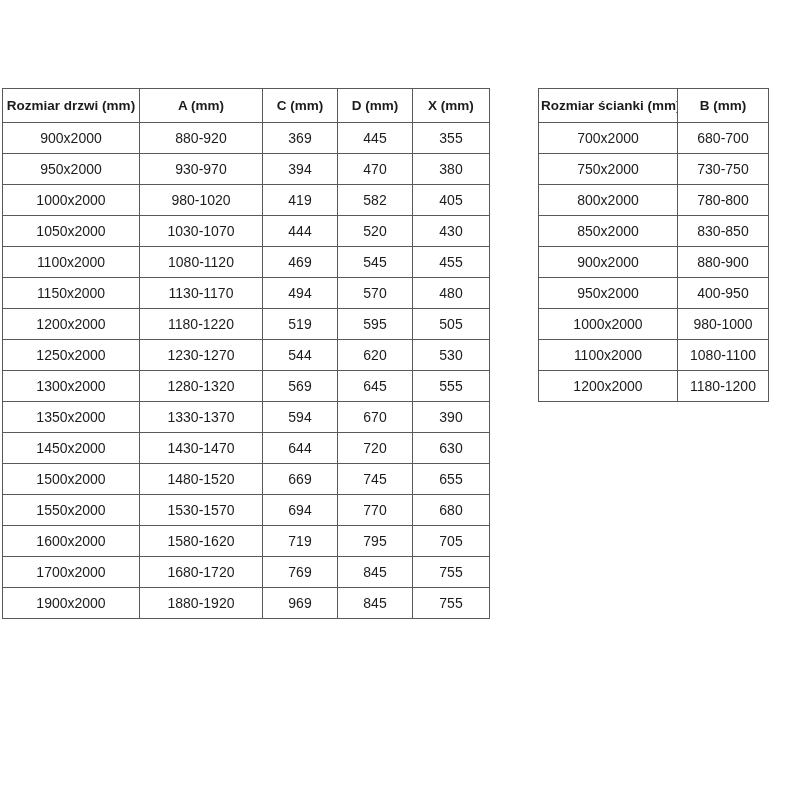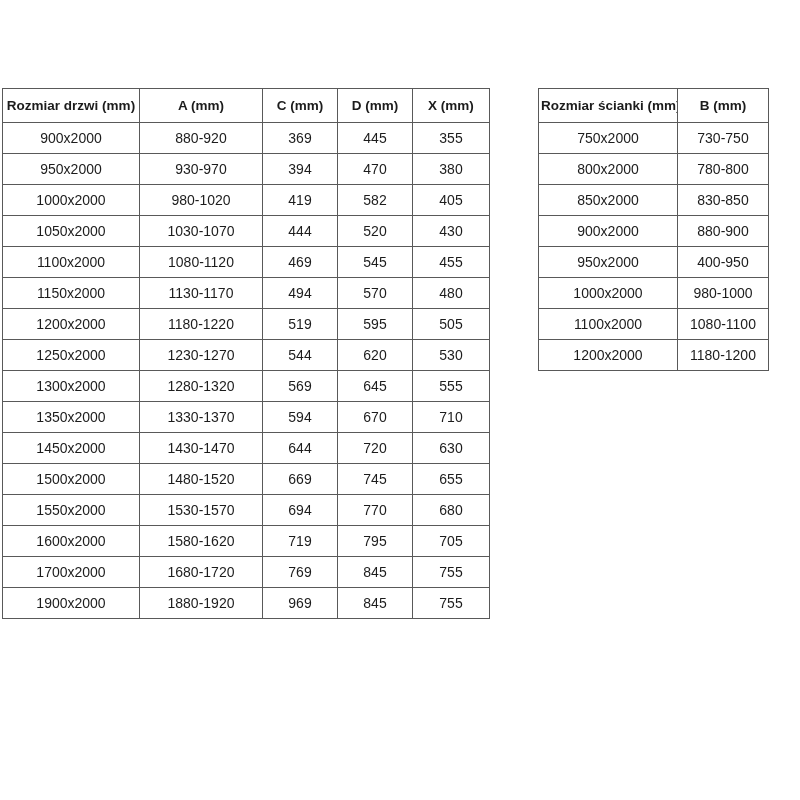--- a/index.html
+++ b/index.html
@@ -134,21 +134,21 @@
           <td>1280-1320</td>
           <td>569</td>
           <td>645</td>
           <td>555</td>
         </tr>
         <tr>
           <td>1350x2000</td>
           <td>1330-1370</td>
           <td>594</td>
           <td>670</td>
-          <td>710</td>
+          <td>390</td>
         </tr>
         <tr>
           <td>1450x2000</td>
           <td>1430-1470</td>
           <td>644</td>
           <td>720</td>
           <td>630</td>
         </tr>
         <tr>
           <td>1500x2000</td>
@@ -194,20 +194,24 @@
       <col style="width:91px">
     </colgroup>
   <thead>
         <tr>
           <th>Rozmiar ścianki (mm)</th>
           <th>B (mm)</th>
         </tr>
       </thead>
       <tbody>
         <tr>
+          <td>700x2000</td>
+          <td>680-700</td>
+        </tr>
+        <tr>
           <td>750x2000</td>
           <td>730-750</td>
         </tr>
         <tr>
           <td>800x2000</td>
           <td>780-800</td>
         </tr>
         <tr>
           <td>850x2000</td>
           <td>830-850</td>

